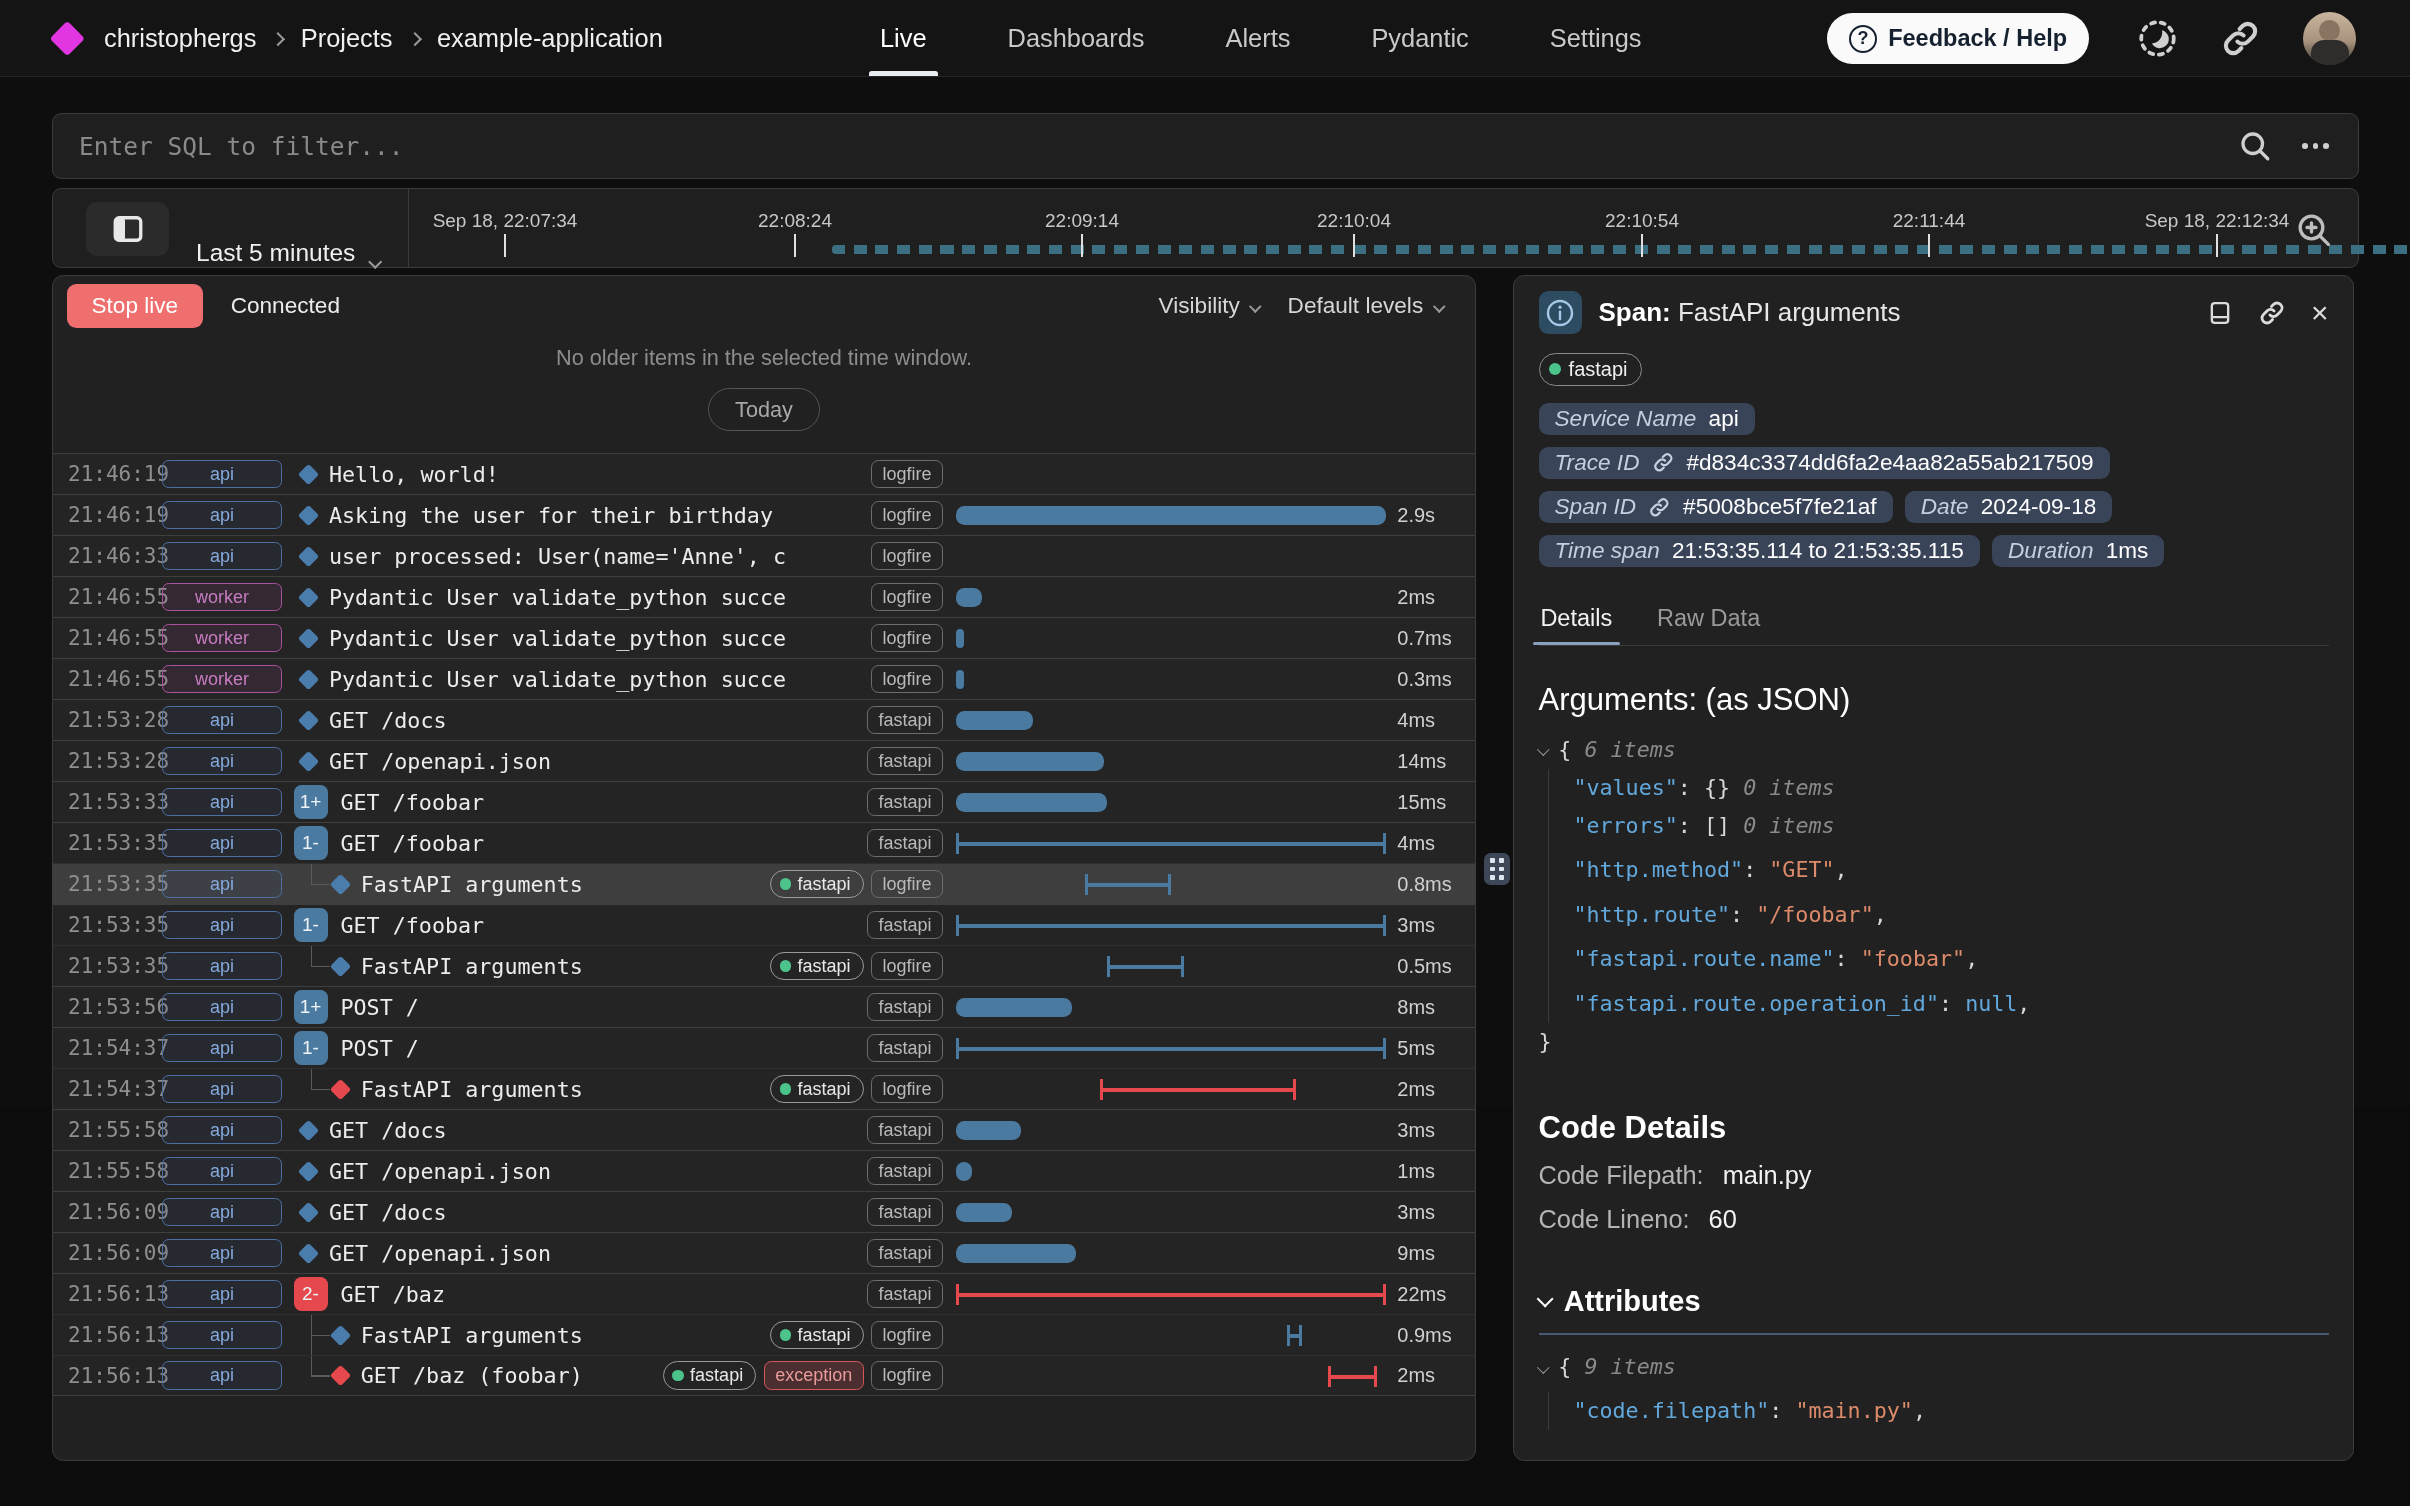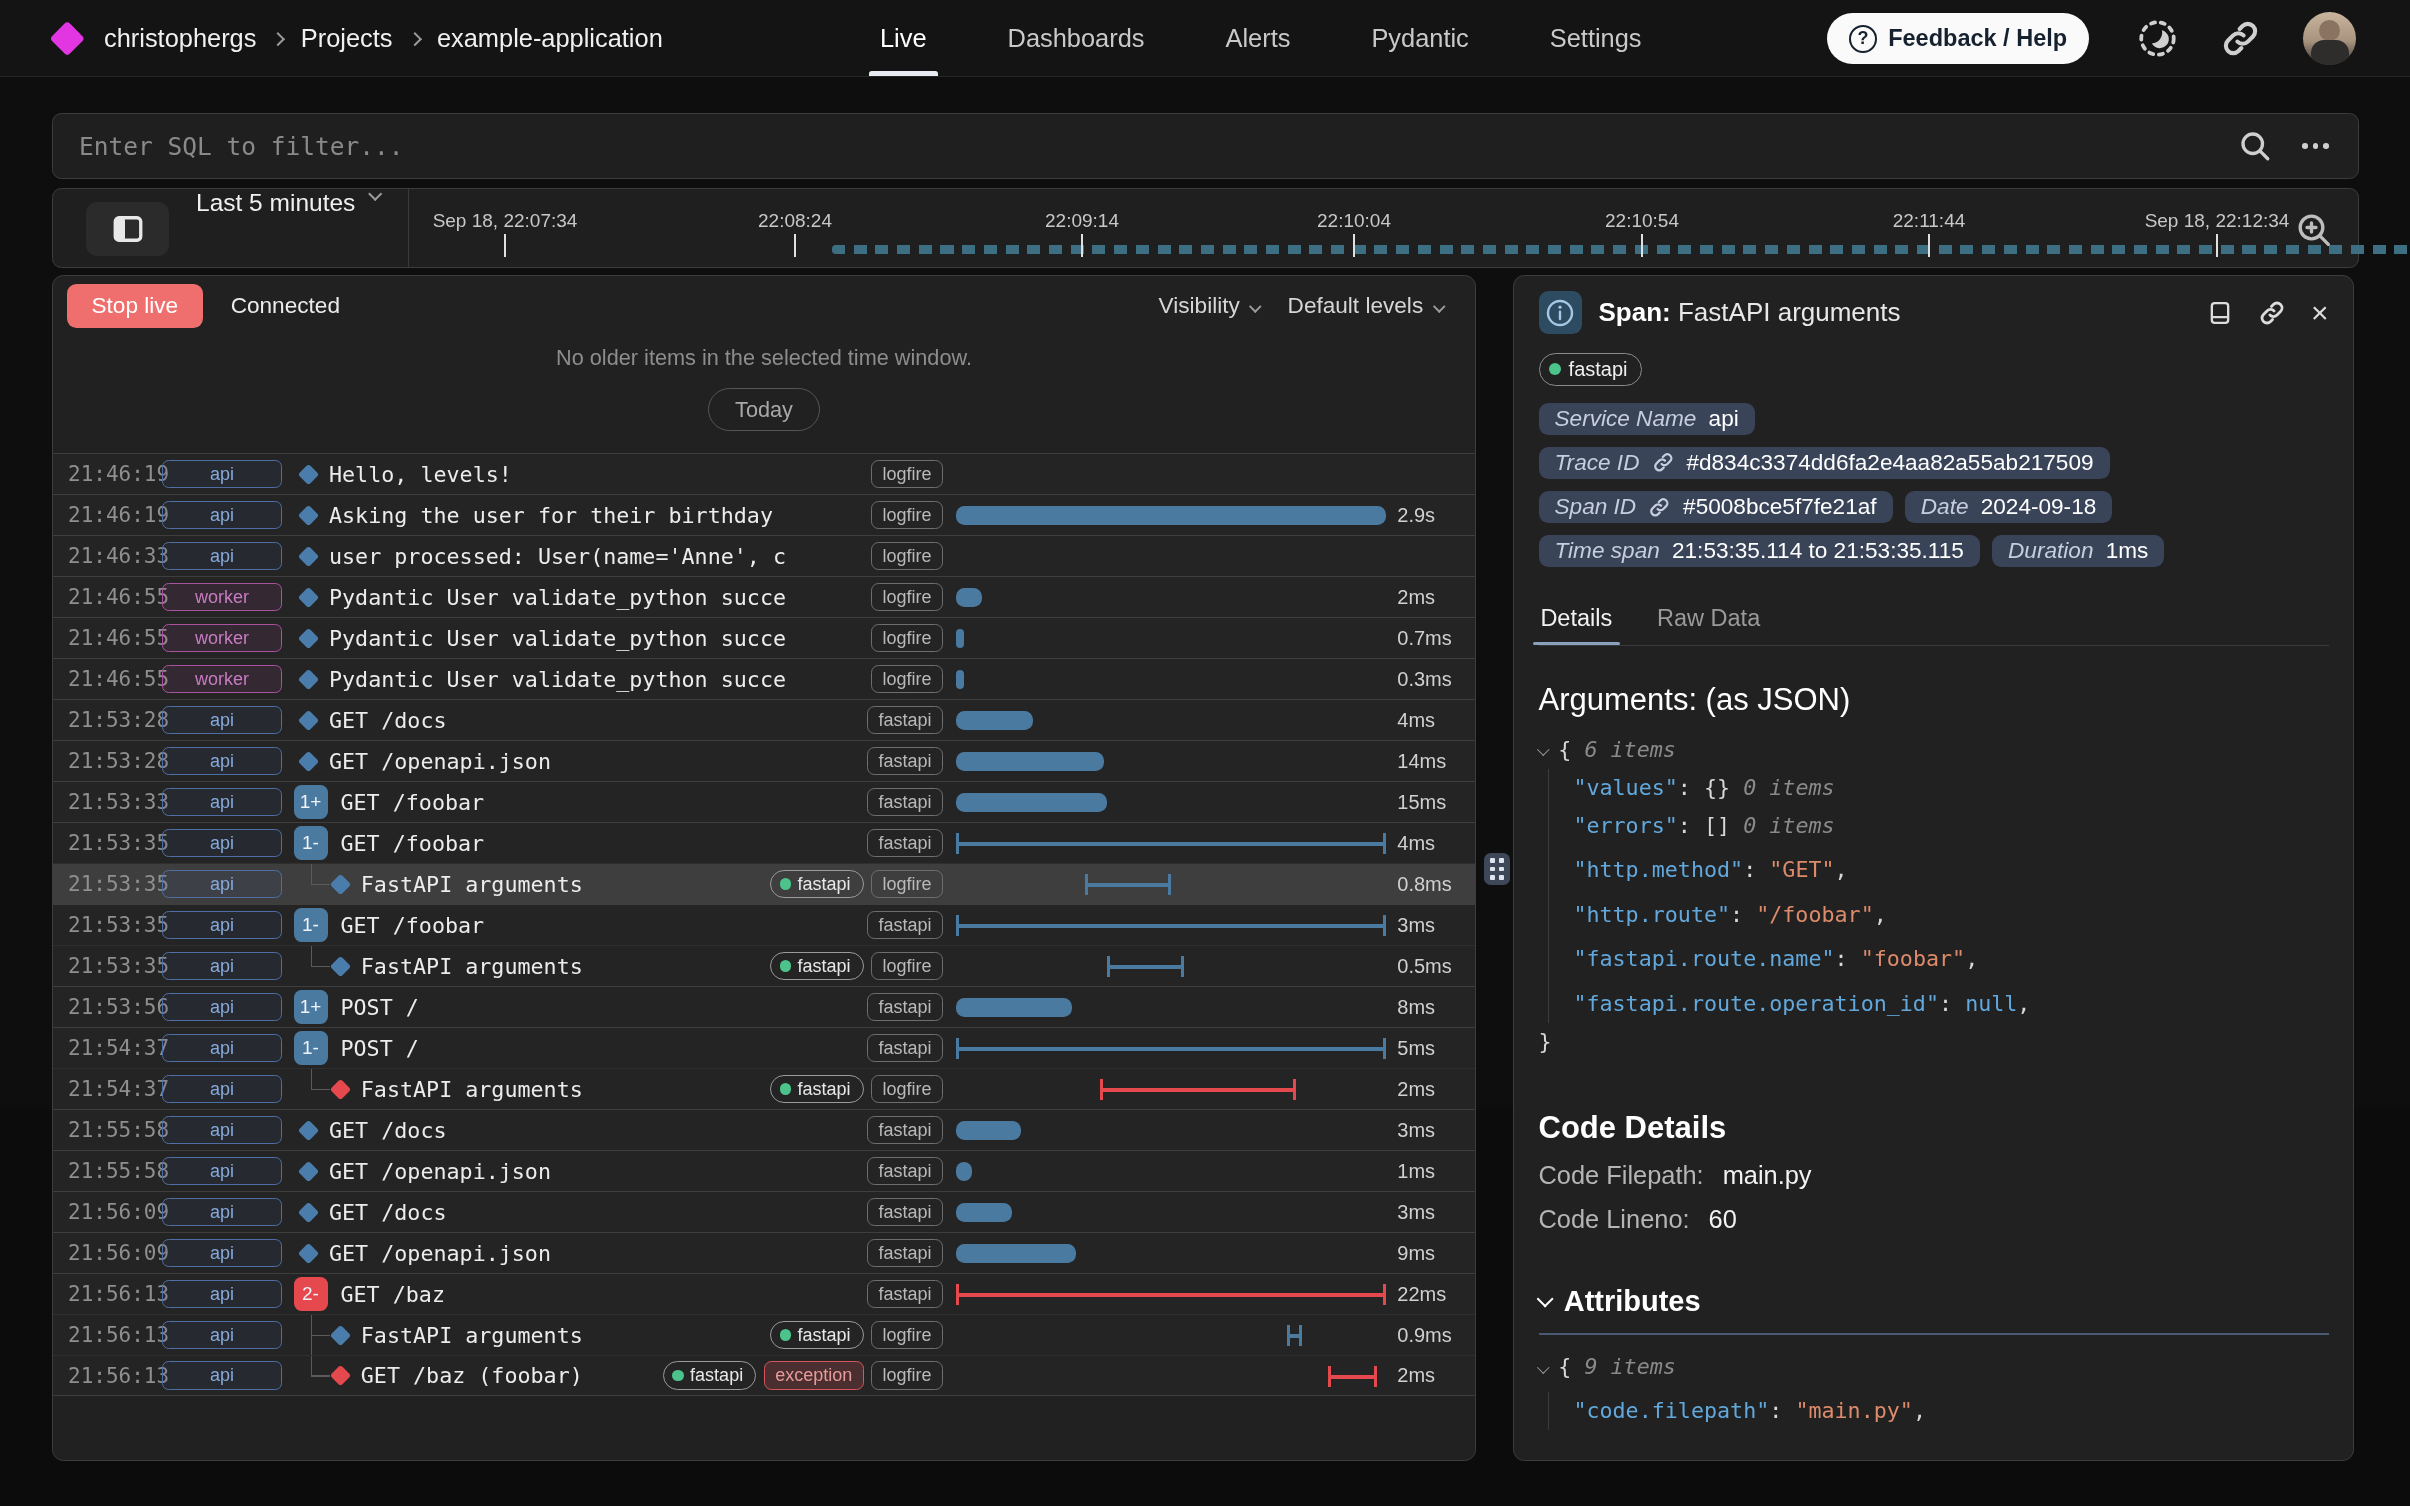--- a/index.html
+++ b/index.html
@@ -44,21 +44,21 @@
   .fb-ico { width:36px; height:36px; color:#cfcfcf; margin-right:24.5px; flex:none; cursor:pointer; }
   .dots3 { display:flex; gap:4.7px; align-items:center; justify-content:center; height:36px; }
   .dots3 i { width:5.6px; height:5.6px; border-radius:50%; background:#cfcfcf; }
 
   
   .tlbar { position:absolute; left:52px; right:52px; top:188px; height:80px; background:#1f1f1f;
            border:0.9px solid #3c3c3c; border-radius:9.4px; }
   .side-btn { position:absolute; left:33px; top:13px; width:83px; height:54px; background:#2b2b2b;
               border-radius:11.3px; display:flex; align-items:center; justify-content:center;
               color:#e8e8e8; cursor:pointer; }
-  .range-dd { position:absolute; left:143px; top:0; height:100%; display:flex; align-items:flex-start;
+  .range-dd { position:absolute; left:143px; top:0; height:100%; display:flex; align-items:flex-end;
               gap:15px; font-size:24.5px; color:#f0f0f0; cursor:pointer; }
   .tl-divider { position:absolute; left:355px; top:0; bottom:0; border-left:0.9px solid #3a3a3a; }
   .tl-area { position:absolute; left:355px; right:75px; top:0; bottom:0; cursor:crosshair; }
   .tl-label { position:absolute; top:21px; transform:translateX(-50%); font-size:19px; color:#c8c8c8; white-space:nowrap; }
   .tl-tick { position:absolute; top:45px; width:1.9px; height:22.6px; background:#e0e0e0; }
   .tl-dashes { position:absolute; left:424px; width:1682px; top:56px; height:8.5px; border-radius:3.8px;
     background:repeating-linear-gradient(90deg,#3c6f82 0 13px,transparent 13px 21.7px); }
   .tl-zoom { position:absolute; right:24.5px; top:21px; width:40px; height:40px; color:#bdbdbd; cursor:pointer; }
 
   
@@ -283,21 +283,21 @@
       <button class="today-btn">Today</button>
     </div>
     <div class="rows" id="rows">
         <div class="row group-start">
           <div class="cell-time">21:46:19</div>
           <div class="cell-tag">
             <span class="tagb api">api</span>
           </div>
           <div class="cell-main">
             <span class="dia"></span>
-            <span class="msg">Hello, levels!</span>
+            <span class="msg">Hello, world!</span>
           </div>
           <div class="cell-badges">
             <span class="b-plain">logfire</span>
           </div>
           <div class="cell-bar"></div>
           <div class="cell-dur"></div>
         </div>
         <div class="row group-start">
           <div class="cell-time">21:46:19</div>
           <div class="cell-tag">

